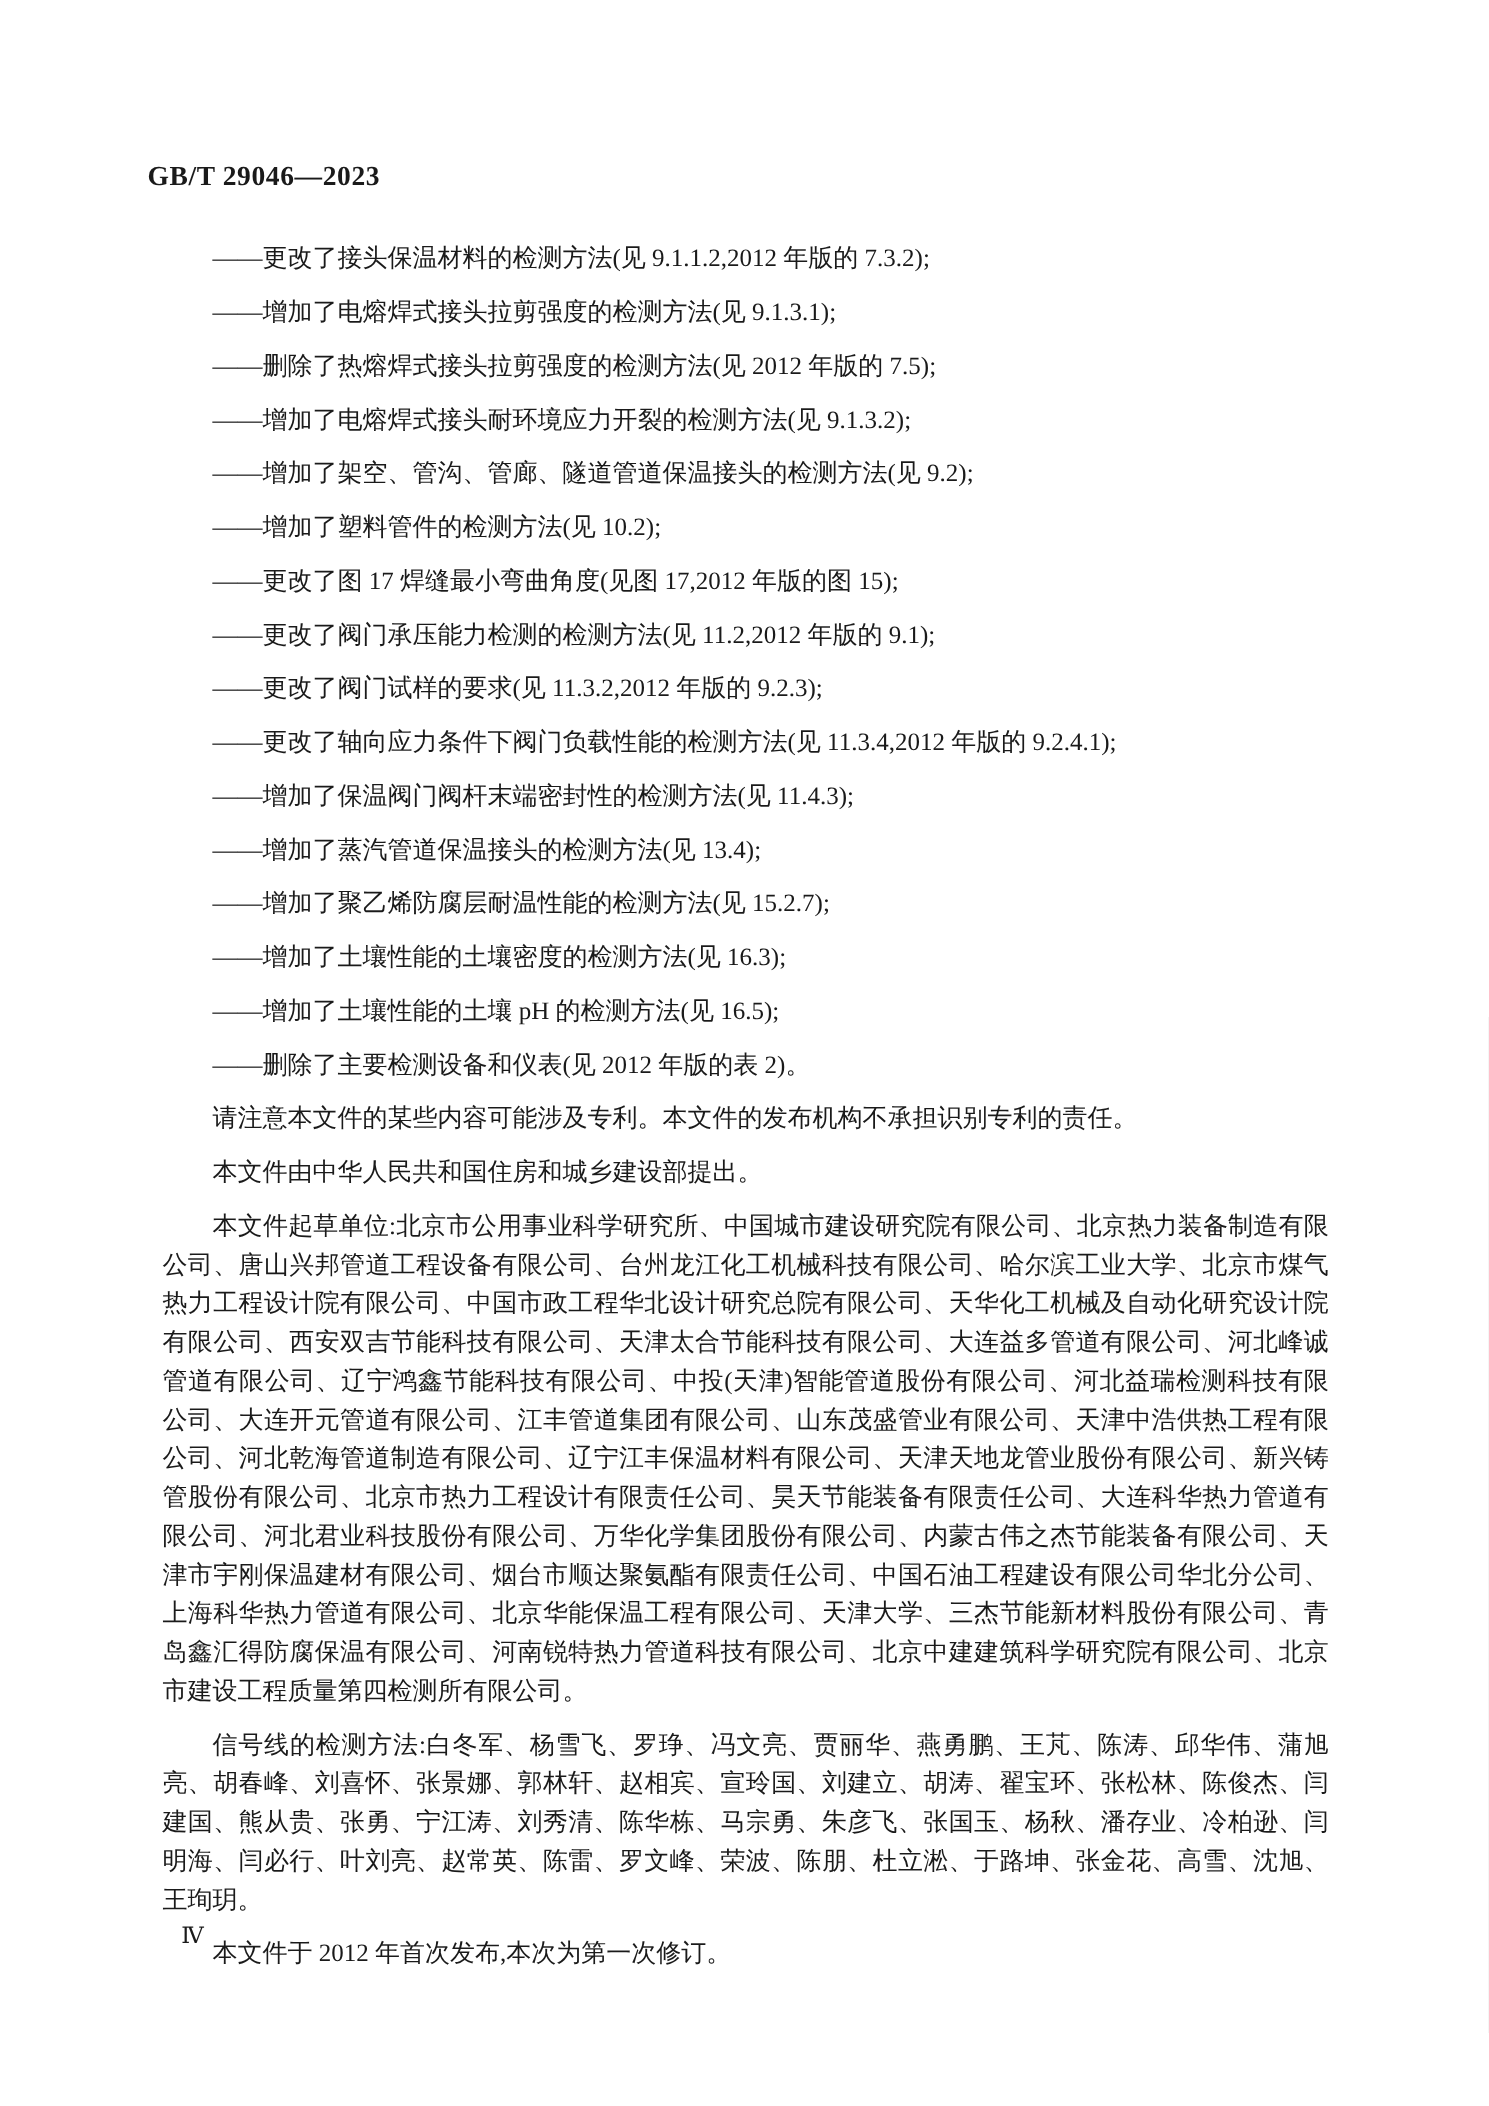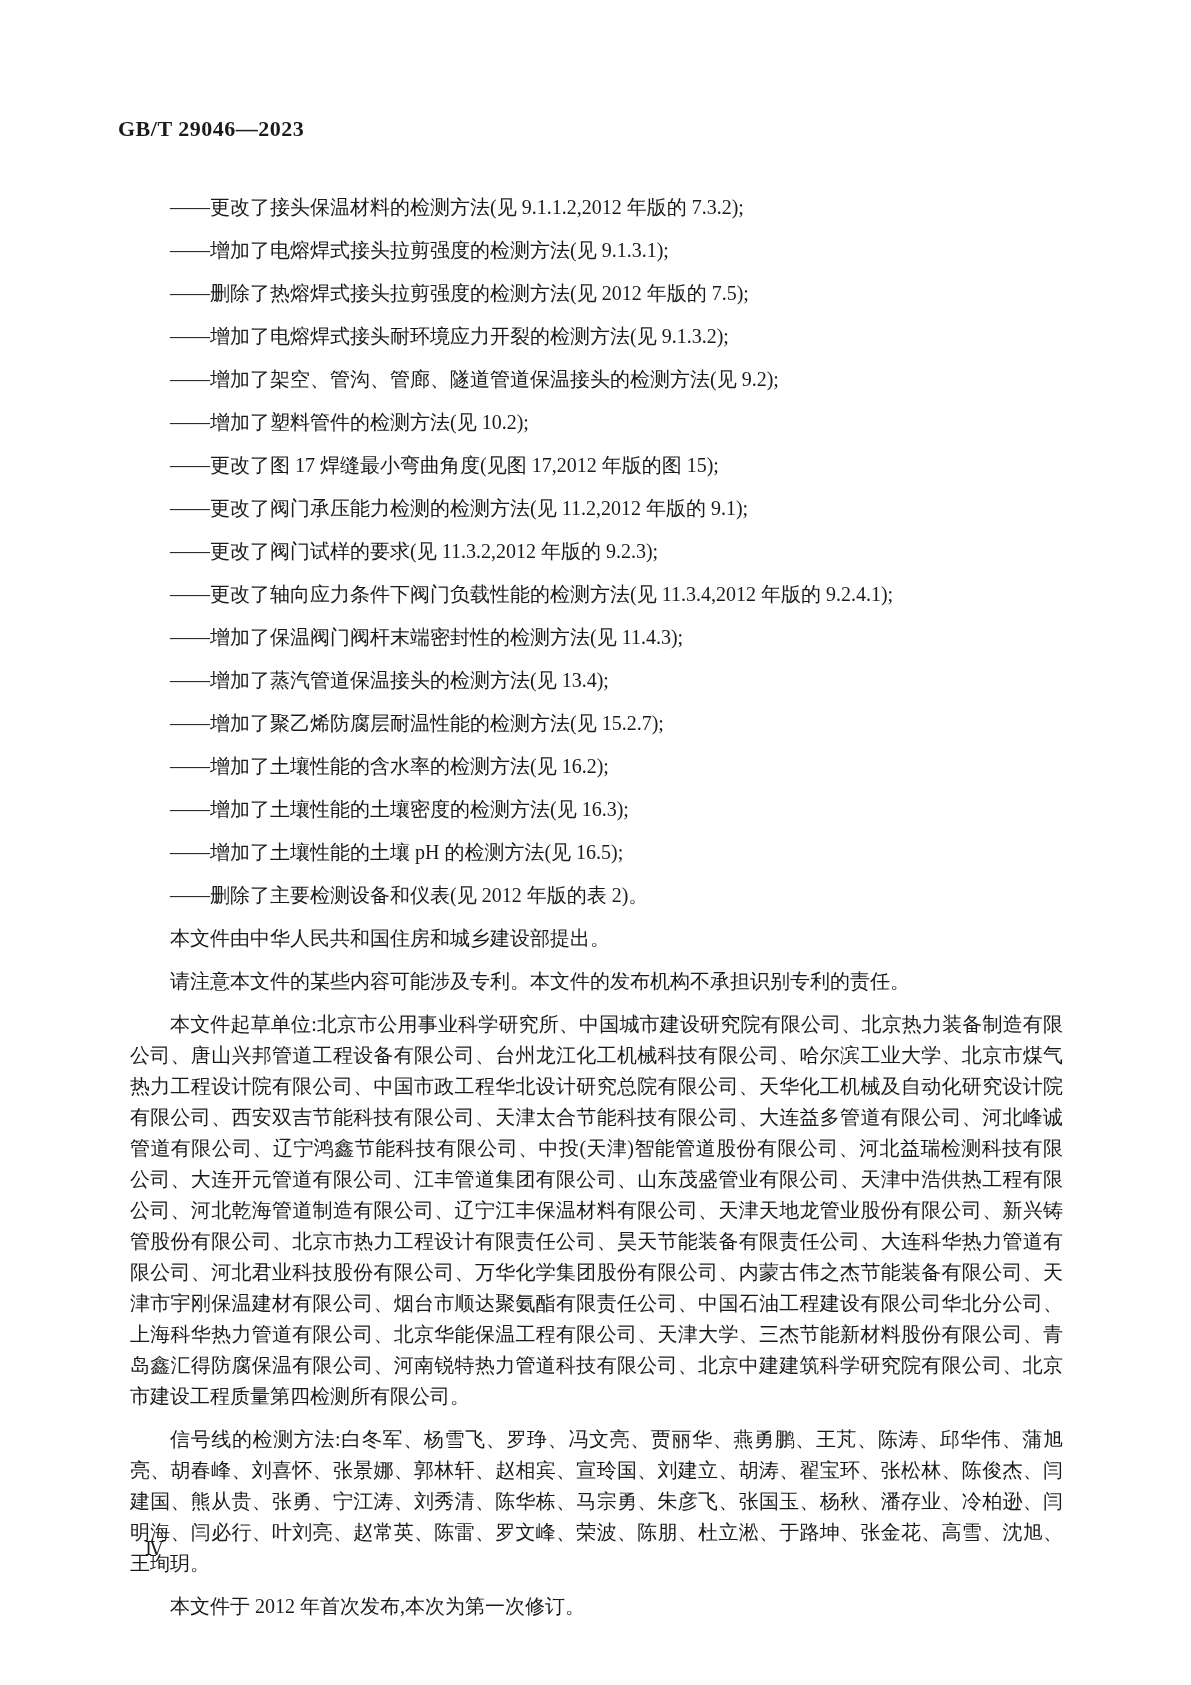--- a/index.html
+++ b/index.html
@@ -13,21 +13,21 @@
     height: 1685px;
     margin: 0 auto;
     background: #ffffff;
     color: #1a1a1a;
     font-family: "Liberation Serif", "DejaVu Serif", serif;
     box-sizing: border-box;
     overflow: hidden;
   }
   .doc-header {
     position: absolute;
-    top: 116px;
+    top: 128px;
     left: 118px;
     font-size: 22px;
     font-weight: bold;
     letter-spacing: 0.5px;
     font-family: "Liberation Serif", "DejaVu Serif", serif;
   }
   .body-text {
     position: absolute;
     top: 180px;
     left: 118px;
@@ -68,30 +68,29 @@
         <p class="amendment-item">——增加了电熔焊式接头耐环境应力开裂的检测方法(见 9.1.3.2);</p>
         <p class="amendment-item">——增加了架空、管沟、管廊、隧道管道保温接头的检测方法(见 9.2);</p>
         <p class="amendment-item">——增加了塑料管件的检测方法(见 10.2);</p>
         <p class="amendment-item">——更改了图 17 焊缝最小弯曲角度(见图 17,2012 年版的图 15);</p>
         <p class="amendment-item">——更改了阀门承压能力检测的检测方法(见 11.2,2012 年版的 9.1);</p>
         <p class="amendment-item">——更改了阀门试样的要求(见 11.3.2,2012 年版的 9.2.3);</p>
         <p class="amendment-item">——更改了轴向应力条件下阀门负载性能的检测方法(见 11.3.4,2012 年版的 9.2.4.1);</p>
         <p class="amendment-item">——增加了保温阀门阀杆末端密封性的检测方法(见 11.4.3);</p>
         <p class="amendment-item">——增加了蒸汽管道保温接头的检测方法(见 13.4);</p>
         <p class="amendment-item">——增加了聚乙烯防腐层耐温性能的检测方法(见 15.2.7);</p>
-        <p class="amendment-item">——增加了土壤性能的含水率的检测方法(见 16.2);</p>
         <p class="amendment-item">——增加了土壤性能的土壤密度的检测方法(见 16.3);</p>
         <p class="amendment-item">——增加了土壤性能的土壤 pH 的检测方法(见 16.5);</p>
         <p class="amendment-item">——删除了主要检测设备和仪表(见 2012 年版的表 2)。</p>
       </div>
 
     <div>
 
-    <p class="body-paragraph">本文件由中华人民共和国住房和城乡建设部提出。</p>
-        <p class="body-paragraph">请注意本文件的某些内容可能涉及专利。本文件的发布机构不承担识别专利的责任。</p>
+    <p class="body-paragraph">请注意本文件的某些内容可能涉及专利。本文件的发布机构不承担识别专利的责任。</p>
+        <p class="body-paragraph">本文件由中华人民共和国住房和城乡建设部提出。</p>
         <p class="body-paragraph">本文件起草单位:北京市公用事业科学研究所、中国城市建设研究院有限公司、北京热力装备制造有限公司、唐山兴邦管道工程设备有限公司、台州龙江化工机械科技有限公司、哈尔滨工业大学、北京市煤气热力工程设计院有限公司、中国市政工程华北设计研究总院有限公司、天华化工机械及自动化研究设计院有限公司、西安双吉节能科技有限公司、天津太合节能科技有限公司、大连益多管道有限公司、河北峰诚管道有限公司、辽宁鸿鑫节能科技有限公司、中投(天津)智能管道股份有限公司、河北益瑞检测科技有限公司、大连开元管道有限公司、江丰管道集团有限公司、山东茂盛管业有限公司、天津中浩供热工程有限公司、河北乾海管道制造有限公司、辽宁江丰保温材料有限公司、天津天地龙管业股份有限公司、新兴铸管股份有限公司、北京市热力工程设计有限责任公司、昊天节能装备有限责任公司、大连科华热力管道有限公司、河北君业科技股份有限公司、万华化学集团股份有限公司、内蒙古伟之杰节能装备有限公司、天津市宇刚保温建材有限公司、烟台市顺达聚氨酯有限责任公司、中国石油工程建设有限公司华北分公司、上海科华热力管道有限公司、北京华能保温工程有限公司、天津大学、三杰节能新材料股份有限公司、青岛鑫汇得防腐保温有限公司、河南锐特热力管道科技有限公司、北京中建建筑科学研究院有限公司、北京市建设工程质量第四检测所有限公司。</p>
         <p class="body-paragraph">信号线的检测方法:白冬军、杨雪飞、罗琤、冯文亮、贾丽华、燕勇鹏、王芃、陈涛、邱华伟、蒲旭亮、胡春峰、刘喜怀、张景娜、郭林轩、赵相宾、宣玲国、刘建立、胡涛、翟宝环、张松林、陈俊杰、闫建国、熊从贵、张勇、宁江涛、刘秀清、陈华栋、马宗勇、朱彦飞、张国玉、杨秋、潘存业、冷柏逊、闫明海、闫必行、叶刘亮、赵常英、陈雷、罗文峰、荣波、陈朋、杜立淞、于路坤、张金花、高雪、沈旭、王珣玥。</p>
         <p class="body-paragraph">本文件于 2012 年首次发布,本次为第一次修订。</p>
       </div>
 
   </div>
 
   <div class="page-footer">Ⅳ</div>
 
 </div>

